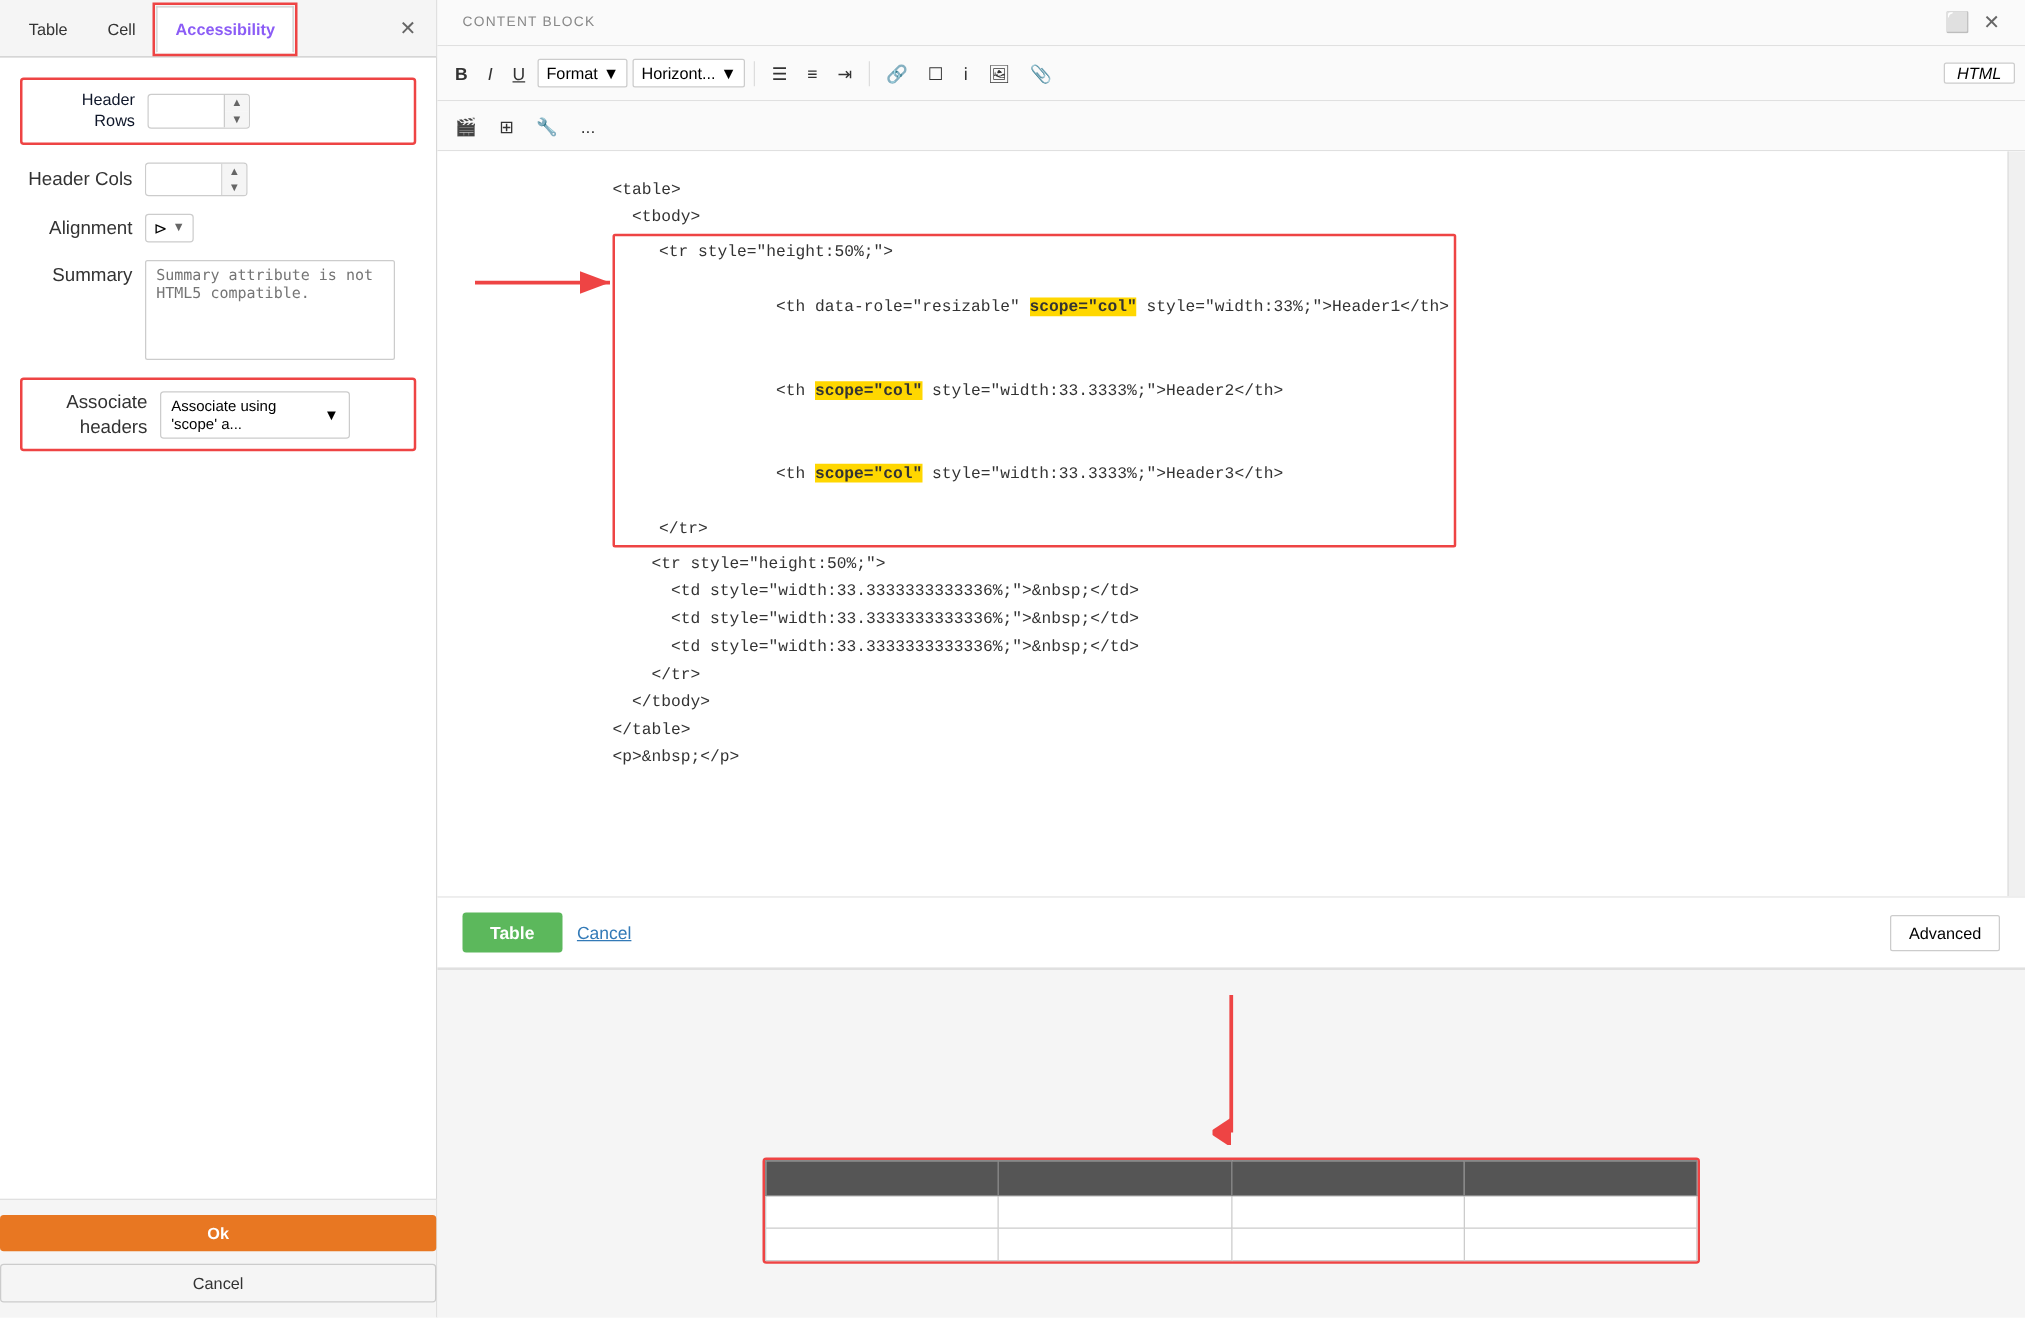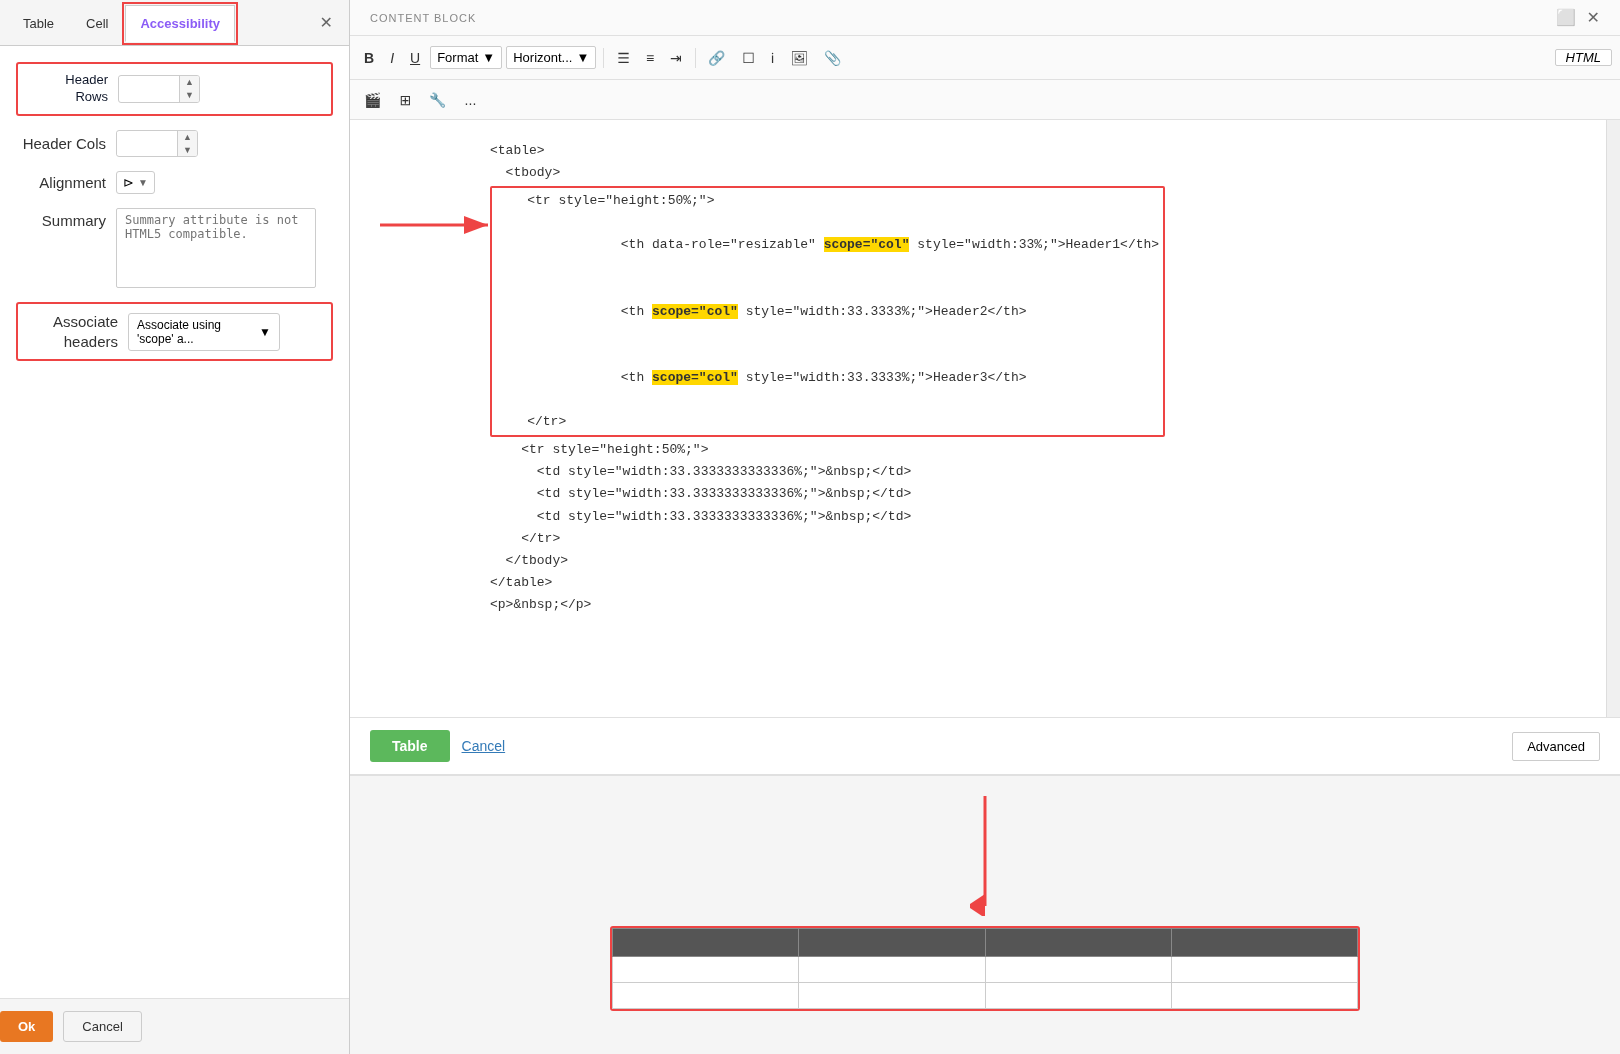--- a/index.html
+++ b/index.html
@@ -183,20 +183,21 @@
       width: 152px;
       justify-content: space-between;
     }
 
     .bottom-btns {
       padding: 12px 0;
       display: flex;
       gap: 10px;
       border-top: 1px solid #e0e0e0;
       background: #f5f5f5;
+      flex-direction: column;
     }
 
     .btn-ok {
       background: #e87722;
       color: #fff;
       border: none;
       border-radius: 3px;
       padding: 7px 18px;
       cursor: pointer;
       font-size: 13px;

